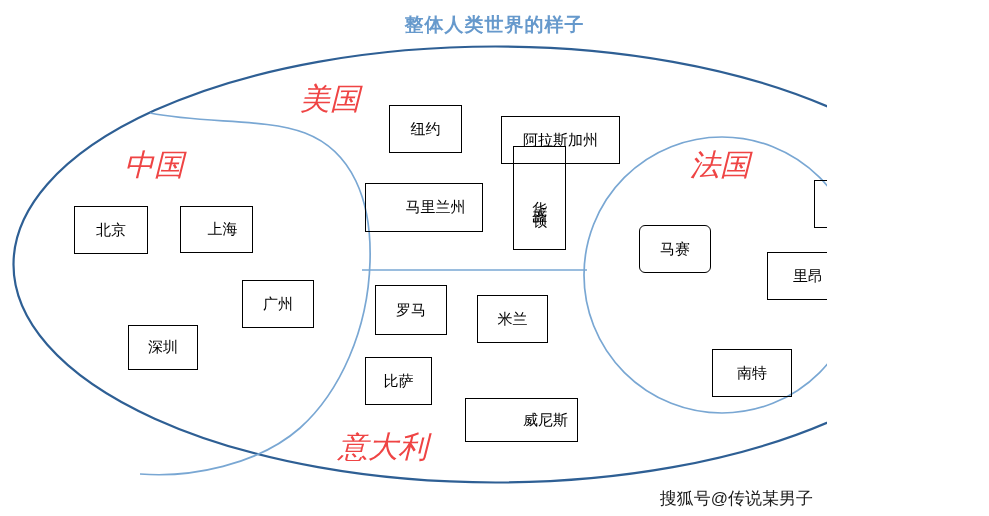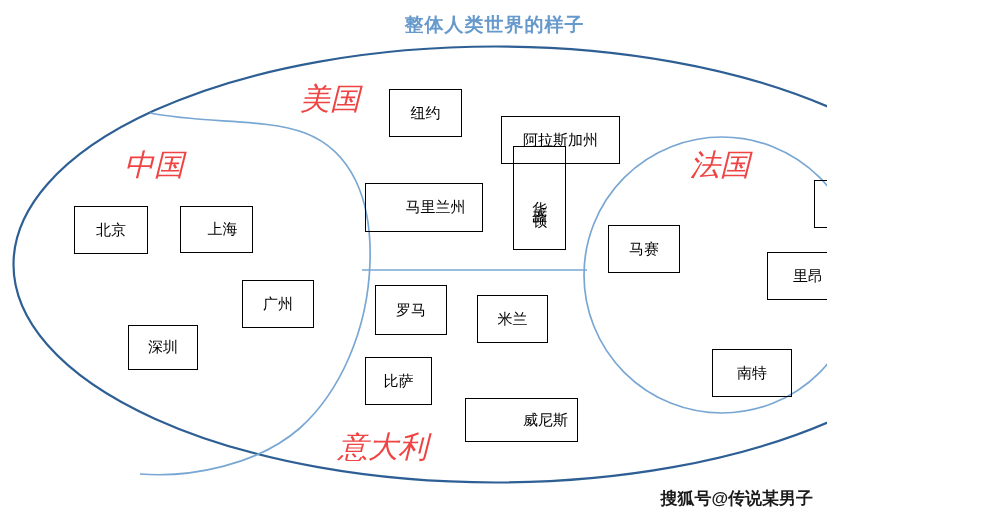--- a/index.html
+++ b/index.html
@@ -63,21 +63,21 @@
     text-orientation: upright;
     letter-spacing: 6px;
     white-space: normal;
   }
   .watermark {
     position: absolute;
     right: 14px;
     bottom: 6px;
     font-size: 17px;
     font-family: "Liberation Sans", "DejaVu Sans", sans-serif;
-    font-weight: 700;
+    font-weight: 400;
     color: #1a1a1a;
     white-space: nowrap;
     letter-spacing: 0px;
   }
 </style>
 </head>
 <body>
 
 <div id="stage">
 
@@ -107,39 +107,39 @@
   <div class="country-label" style="left:690px; top:150px;">法国</div>
 
   <div class="node-box" style="left:74px; top:206px; width:74px; height:48px;">北京</div>
 
   <div class="node-box" style="left:180px; top:206px; width:73px; height:47px;padding-left:12px;">上海</div>
 
   <div class="node-box" style="left:242px; top:280px; width:72px; height:48px;">广州</div>
 
   <div class="node-box" style="left:128px; top:325px; width:70px; height:45px;">深圳</div>
 
-  <div class="node-box" style="left:389px; top:89px; width:73px; height:48px;text-align:right;">纽约</div>
+  <div class="node-box" style="left:389px; top:105px; width:73px; height:48px;text-align:right;">纽约</div>
 
   <div class="node-box" style="left:501px; top:71px; width:119px; height:48px;margin-top:45px;">阿拉斯加州</div>
 
   <div class="node-box" style="left:365px; top:183px; width:118px; height:49px;padding-left:23px;">马里兰州</div>
 
   <div class="node-box vertical" style="left:513px; top:146px; width:53px; height:104px;">华盛顿</div>
 
   <div class="node-box" style="left:375px; top:285px; width:72px; height:50px;">罗马</div>
 
   <div class="node-box" style="left:477px; top:295px; width:71px; height:48px;">米兰</div>
 
   <div class="node-box" style="left:365px; top:357px; width:67px; height:48px;">比萨</div>
 
   <div class="node-box" style="left:465px; top:398px; width:113px; height:44px;padding-left:48px;">威尼斯</div>
 
   <div class="node-box" style="left:814px; top:180px; width:73px; height:48px;">巴黎</div>
 
-  <div class="node-box" style="left:608px; top:225px; width:72px; height:48px;">马赛</div>
+  <div class="node-box" style="left:639px; top:225px; width:72px; height:48px;border-radius:6px;">马赛</div>
 
   <div class="node-box" style="left:767px; top:252px; width:82px; height:48px;">里昂</div>
 
   <div class="node-box" style="left:712px; top:349px; width:80px; height:48px;">南特</div>
 
   <div class="watermark">搜狐号@传说某男子</div>
 
 </div>
 
 </body></html>

